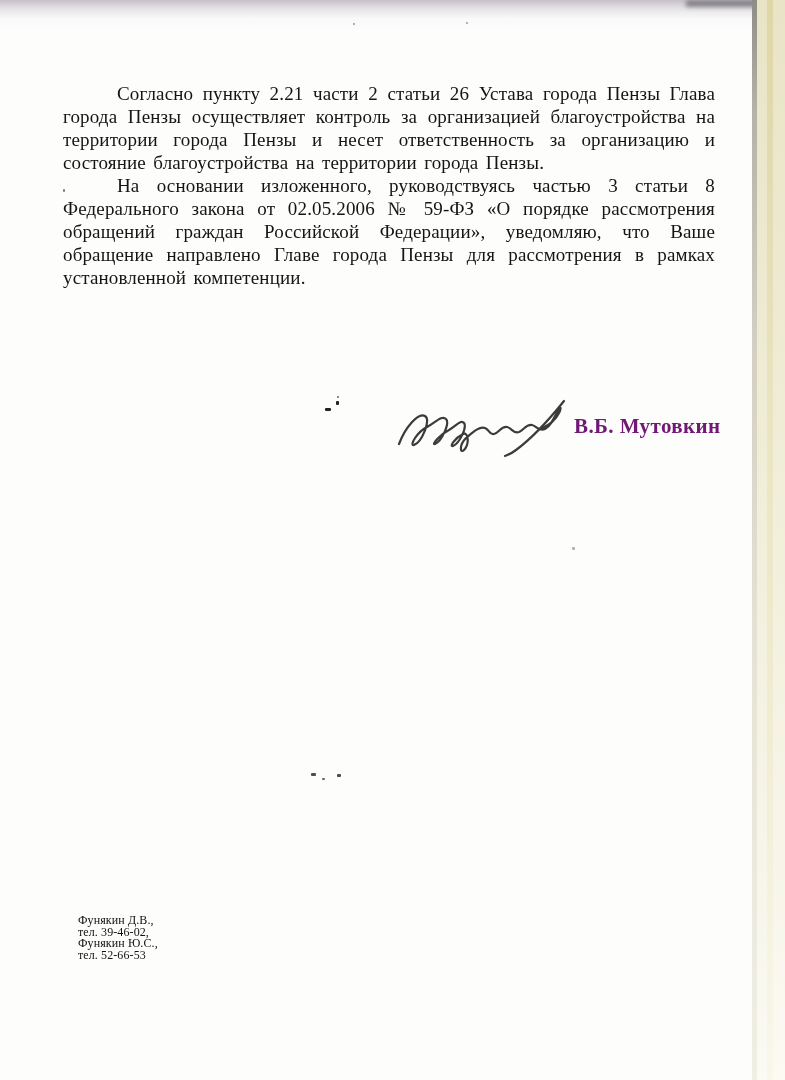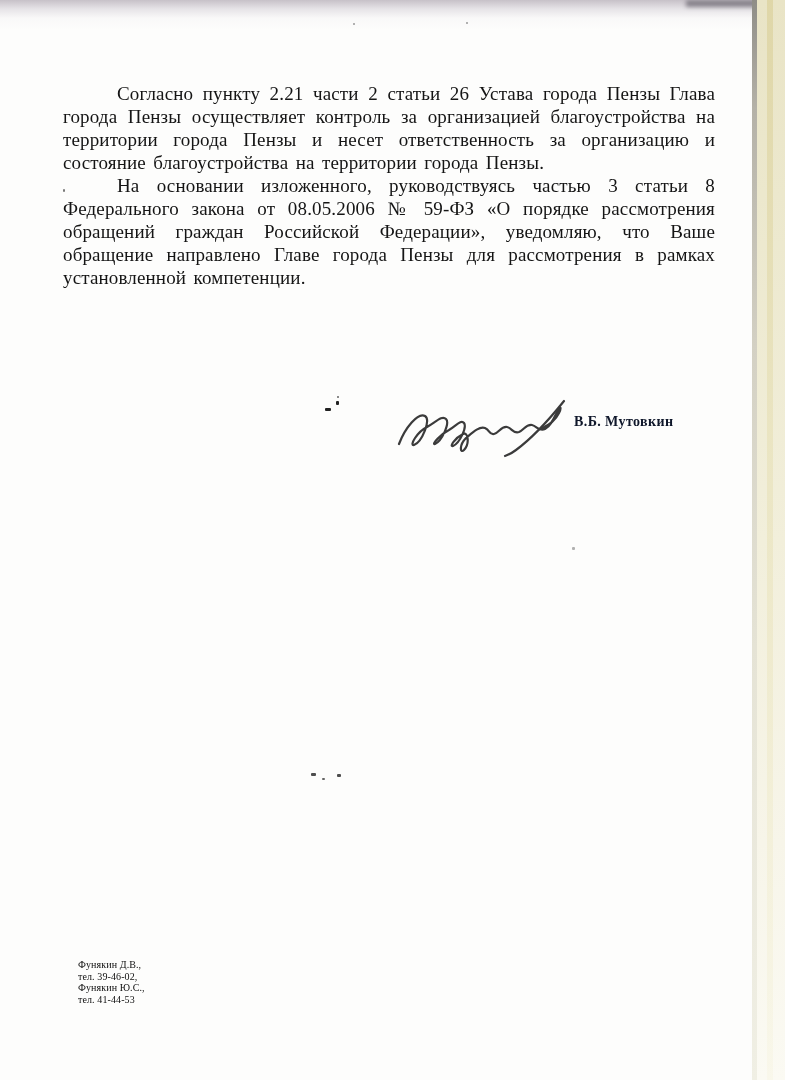--- a/index.html
+++ b/index.html
@@ -46,47 +46,47 @@
     font-size:19px;
     line-height:23px;
     color:#151515;
     word-spacing:2.5px;
     letter-spacing:0.15px;
   }
   
   .sig-svg{position:absolute;left:392px;top:392px;}
   .signer{
     position:absolute;left:574px;top:414px;
-    font-size:14px;font-weight:bold;color:#0f172a;letter-spacing:0.4px;
+    font-size:21px;font-weight:bold;color:#701a75;letter-spacing:0.4px;
     white-space:nowrap;
   }
   
   .footer{
-    position:absolute;left:78px;top:959px;
-    font-size:10px;line-height:11.5px;color:#101010;
+    position:absolute;left:78px;top:915px;
+    font-size:12px;line-height:11.5px;color:#101010;
     letter-spacing:0.1px;
   }
   .footer div{white-space:nowrap;}
   
   .speck{position:absolute;background:#222;border-radius:1px;}
 </style>
 </head>
 <body>
 
 <div class="page">
 
   <div class="top-shadow"></div>
   <div class="top-right-cap"></div>
   <div class="edge-line"></div>
   <div class="right-strip"></div>
   <div class="right-strip-line"></div>
 
   <div class="body-text">
     <p>Согласно пункту 2.21 части 2 статьи 26 Устава города Пензы Глава города Пензы осуществляет контроль за организацией благоустройства на территории города Пензы и несет ответственность за организацию и состояние благоустройства на территории города Пензы.</p>
-    <p>На основании изложенного, руководствуясь частью 3 статьи 8 Федерального закона от 08.05.2006 № 59-ФЗ «О порядке рассмотрения обращений граждан Российской Федерации», уведомляю, что Ваше обращение направлено Главе города Пензы для рассмотрения в рамках установленной компетенции.</p>
+    <p>На основании изложенного, руководствуясь частью 3 статьи 8 Федерального закона от 02.05.2006 № 59-ФЗ «О порядке рассмотрения обращений граждан Российской Федерации», уведомляю, что Ваше обращение направлено Главе города Пензы для рассмотрения в рамках установленной компетенции.</p>
   </div>
 
   <svg class="sig-svg" width="180" height="75" viewBox="0 0 180 75">
     <g fill="none" stroke="#2b2b2b" stroke-width="2.2" stroke-linecap="round" opacity="0.92">
       <path d="M 7 52
                C 13 36, 26 20, 33 24
                C 39 28, 30 50, 22 53
                C 17 54, 25 40, 35 35
                C 44 30, 50 23, 54 27
                C 58 31, 50 49, 43 52
@@ -110,21 +110,21 @@
                C 120 61, 116 63, 113 64"></path>
     </g>
   </svg>
 
   <div class="signer">В.Б. Мутовкин</div>
 
   <div class="footer">
     <div>Фунякин Д.В.,</div>
     <div>тел. 39-46-02,</div>
     <div>Фунякин Ю.С.,</div>
-    <div>тел. 41-44-53</div>
+    <div>тел. 52-66-53</div>
   </div>
 
   <div class="speck" style="left:325px;top:408px;width:6px;height:3px;"></div>
   <div class="speck" style="left:336px;top:401px;width:3px;height:4px;"></div>
   <div class="speck" style="left:337px;top:396px;width:2px;height:2px;opacity:.7;"></div>
   <div class="speck" style="left:311px;top:773px;width:5px;height:3px;opacity:.8;"></div>
   <div class="speck" style="left:322px;top:778px;width:3px;height:2px;opacity:.7;"></div>
   <div class="speck" style="left:337px;top:774px;width:4px;height:3px;opacity:.8;"></div>
   <div class="speck" style="left:63px;top:189px;width:2px;height:3px;opacity:.6;"></div>
   <div class="speck" style="left:572px;top:547px;width:3px;height:3px;opacity:.35;"></div>

